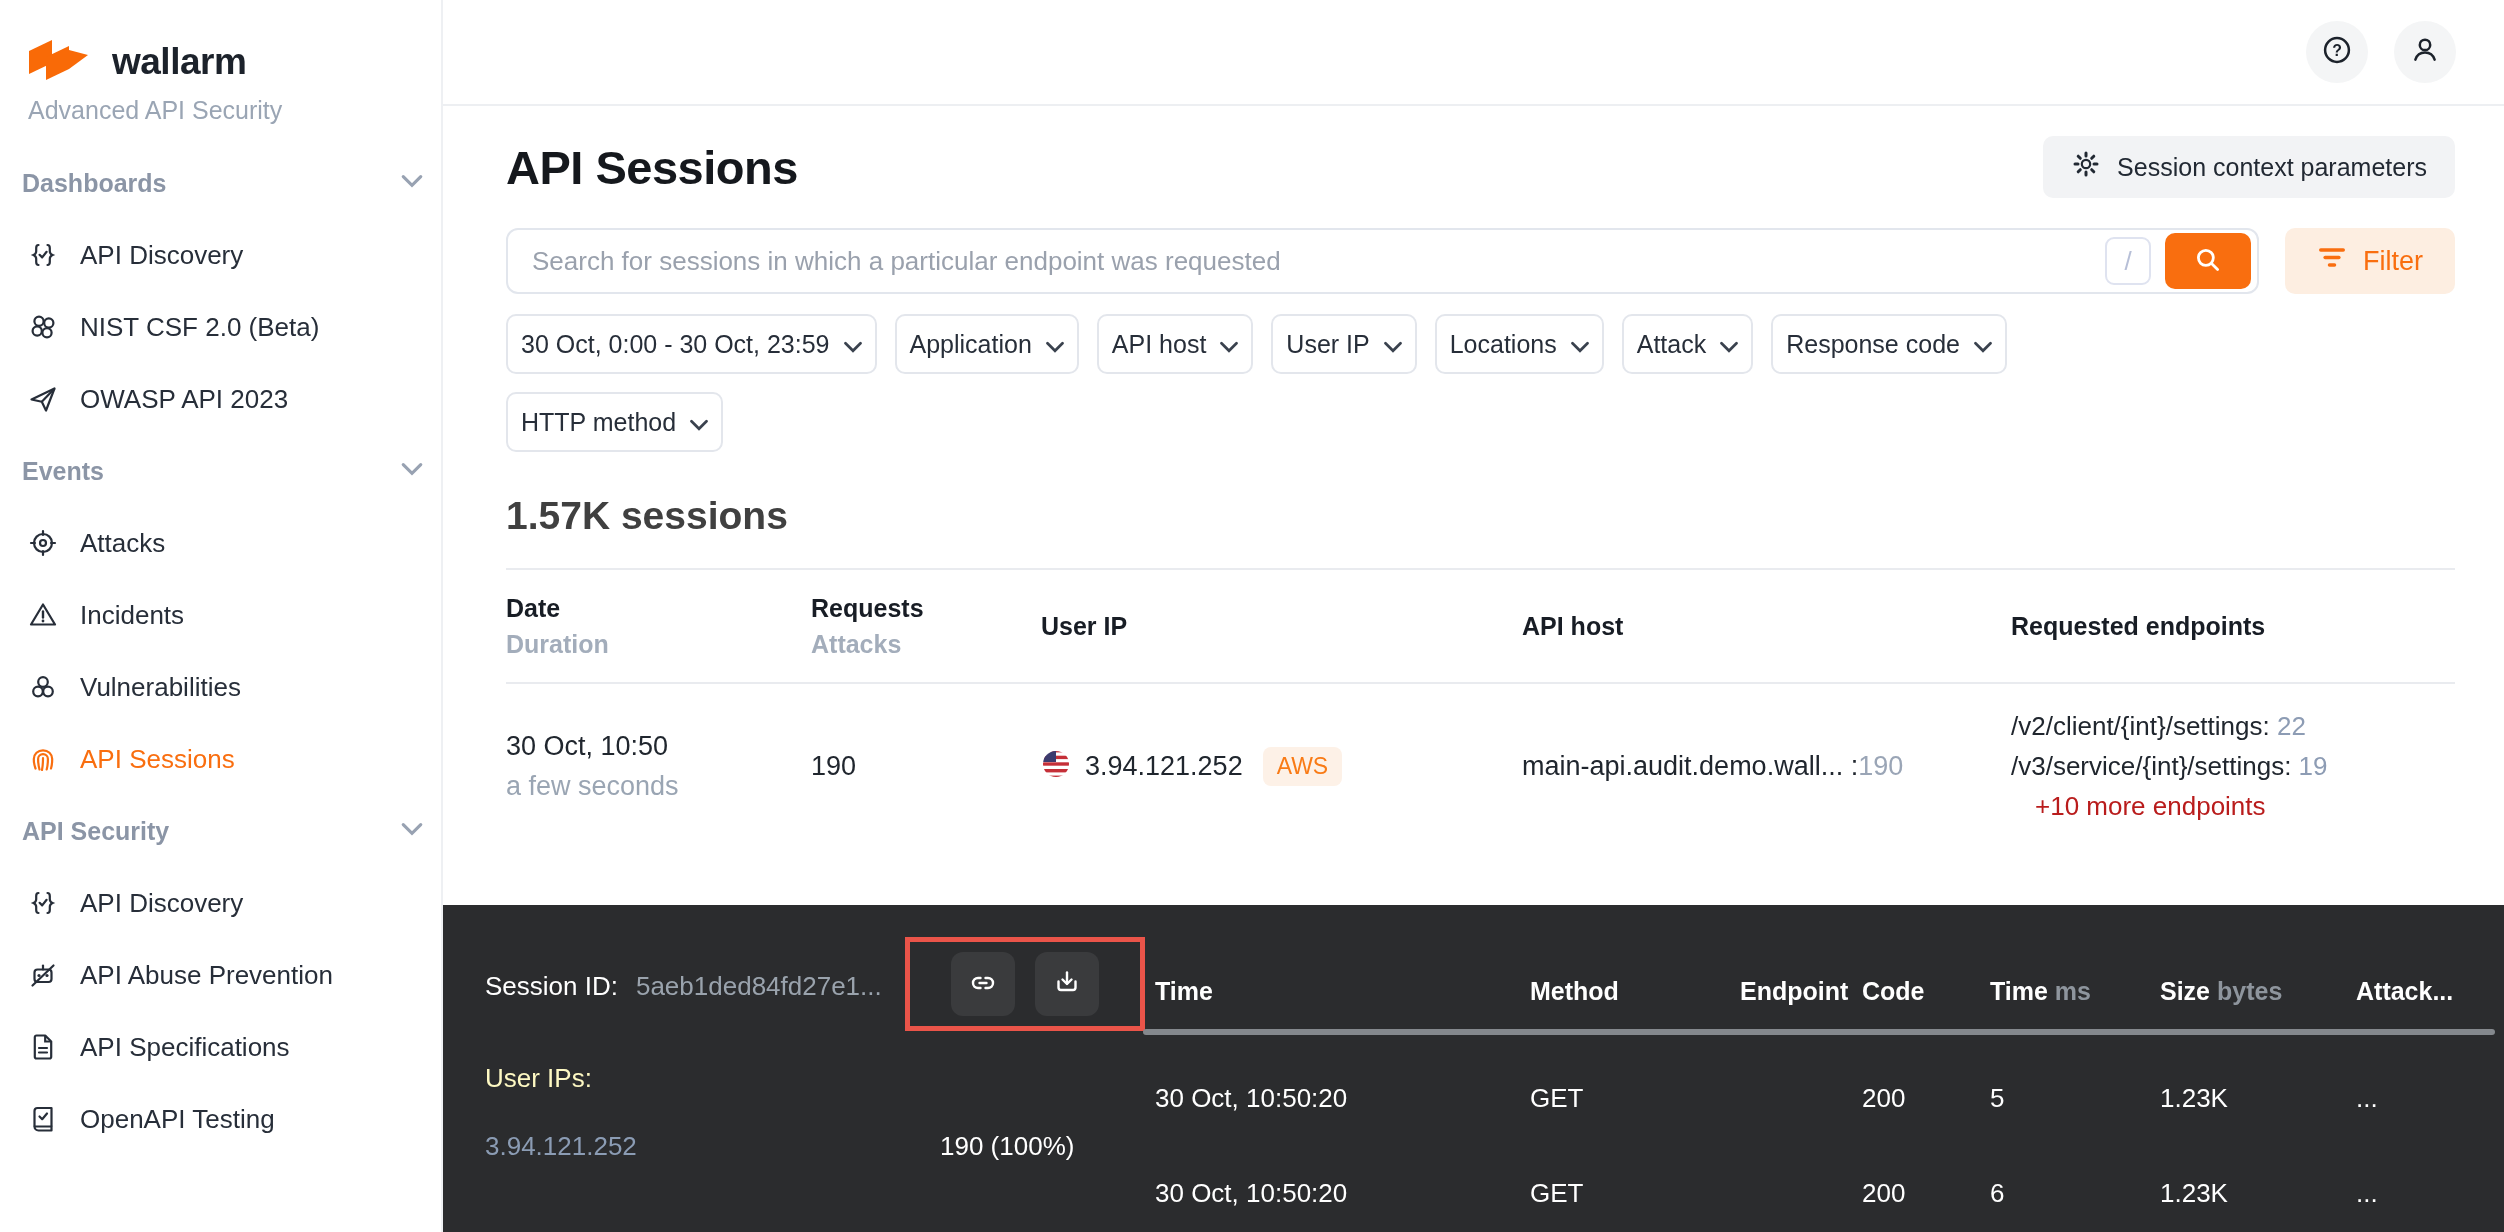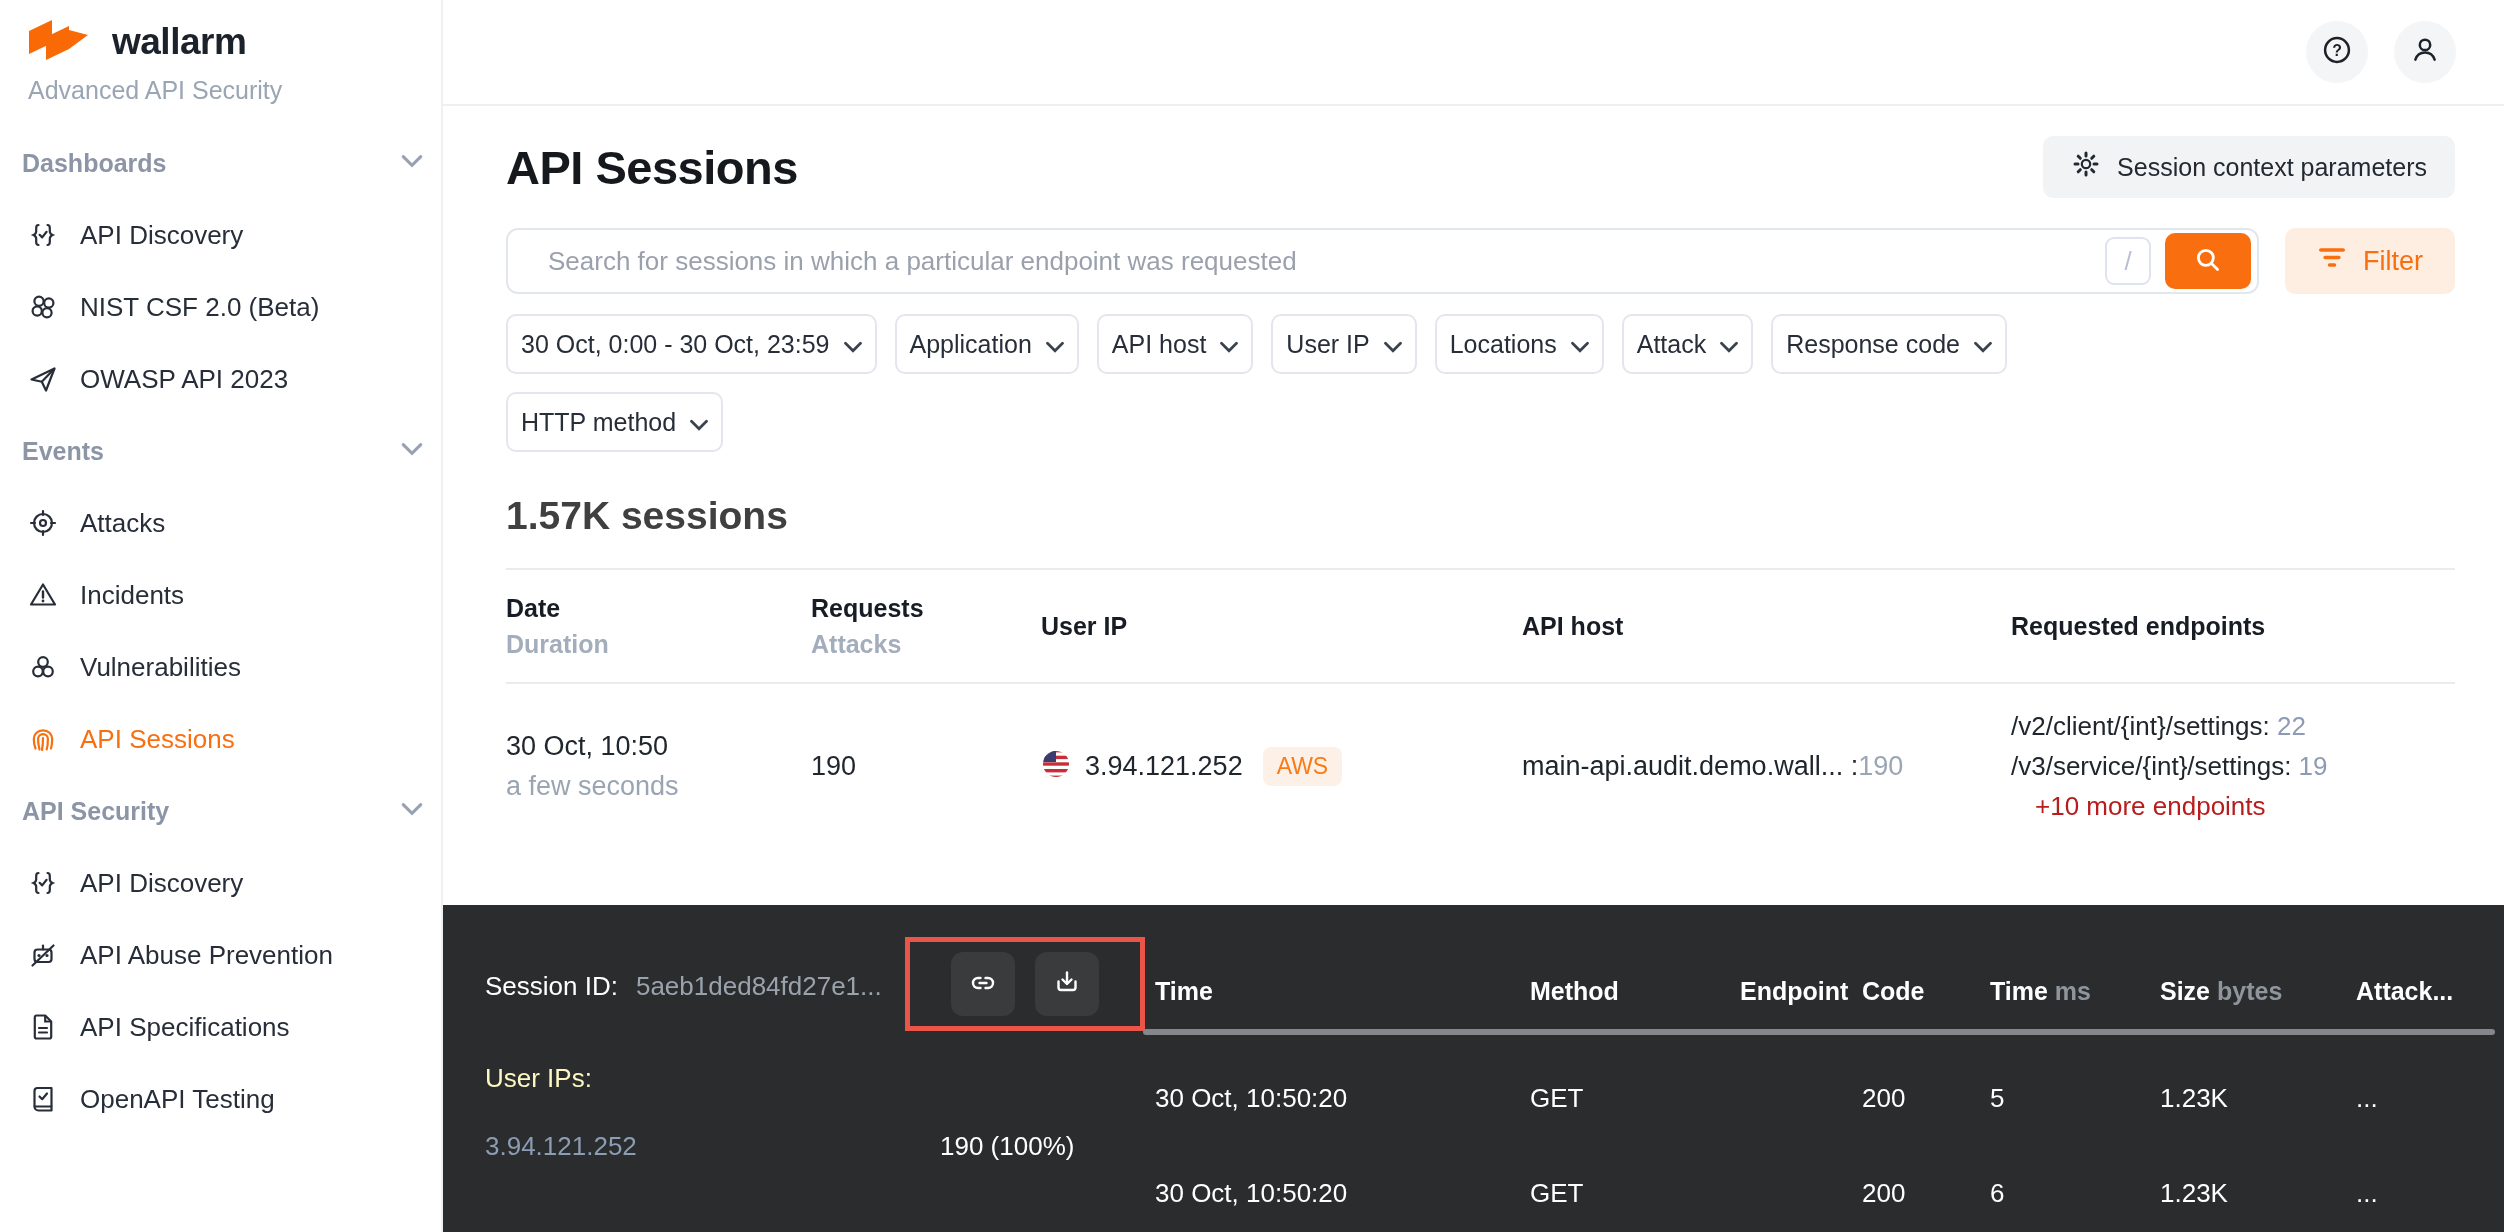--- a/index.html
+++ b/index.html
@@ -1,21 +1,21 @@
 <!DOCTYPE html>
 <html><head>
 <meta charset="utf-8">
 <style>
   * { margin:0; padding:0; box-sizing:border-box; }
   html,body { background:#fff; }
   body { font-family:"Liberation Sans","DejaVu Sans",sans-serif; color:#1c222b; }
   .screen { position:relative; width:2504px; height:1232px; overflow:hidden; display:flex; background:#fff; }
 
   
-  .sidebar { width:443px; min-width:443px; height:100%; background:#fff; border-right:2px solid #eef0f3; padding:18px 18px 0 22px; }
+  .sidebar { width:443px; min-width:443px; height:100%; background:#fff; border-right:2px solid #eef0f3; padding:38px 18px 0 22px; }
   .logo-row { display:flex; align-items:center; gap:14px; padding-left:4px; }
   .logo-word { font-size:37px; font-weight:bold; letter-spacing:-0.5px; color:#1c222b; }
   .tagline { margin-top:10px; padding-left:6px; font-size:25px; color:#9aa5b4; }
   .nav { margin-top:22px; }
   .nav-row { height:72px; display:flex; align-items:center; }
   .nav-head { justify-content:space-between; cursor:pointer; }
   .nav-head .nh-label { font-size:25px; font-weight:bold; color:#8b95a6; }
   .nav-item { gap:22px; padding-left:6px; cursor:pointer; }
   .nav-item .ni-label { font-size:26px; color:#272e39; }
   .nav-item.active .ni-label { color:#f96e0f; }
@@ -25,21 +25,21 @@
   .main { flex:1; display:flex; flex-direction:column; min-width:0; }
   .topbar { height:106px; border-bottom:2px solid #edeff2; display:flex; align-items:center; justify-content:flex-end; gap:26px; padding-right:48px; }
   .circle-btn { width:62px; height:62px; border-radius:50%; background:#f4f5f6; display:flex; align-items:center; justify-content:center; cursor:pointer; }
 
   .content { flex:1; padding:30px 49px 0 63px; }
   .title-row { display:flex; align-items:center; justify-content:space-between; }
   .page-title { font-size:47px; font-weight:800; letter-spacing:-0.5px; color:#15181d; }
   .ctx-btn { display:flex; align-items:center; gap:16px; height:62px; padding:0 28px; background:#f2f3f5; border:none; border-radius:10px; font-size:25px; color:#222933; cursor:pointer; font-family:inherit; }
 
   .search-row { margin-top:30px; display:flex; align-items:center; gap:26px; }
-  .search-box { flex:1; height:66px; border:2px solid #e2e6ed; border-radius:12px; display:flex; align-items:center; padding:0 6px 0 40px; gap:14px; }
+  .search-box { flex:1; height:66px; border:2px solid #e2e6ed; border-radius:12px; display:flex; align-items:center; padding:0 6px 0 24px; gap:14px; }
   .search-input { flex:1; border:none; outline:none; font-size:26px; color:#394150; font-family:inherit; background:transparent; }
   .search-input::placeholder { color:#9aa1ad; }
   .slash-badge { width:46px; height:48px; border:2px solid #dfe3f0; border-radius:9px; color:#b7bfd7; font-size:26px; display:flex; align-items:center; justify-content:center; }
   .search-btn { width:86px; height:56px; border:none; border-radius:10px; background:#f96e0f; display:flex; align-items:center; justify-content:center; cursor:pointer; }
   .filter-btn { display:flex; align-items:center; gap:16px; width:170px; height:66px; justify-content:center; background:#fdeee1; border:none; border-radius:10px; color:#f96e0f; font-size:27px; cursor:pointer; font-family:inherit; }
 
   .chips-row { margin-top:20px; display:flex; gap:18px; }
   .chip { display:flex; align-items:center; gap:14px; height:60px; padding:0 13px; background:#fff; border:2px solid #e3e6ec; border-radius:10px; font-size:25px; color:#272e39; cursor:pointer; font-family:inherit; }
   .chip svg { margin-top:3px; }
 

